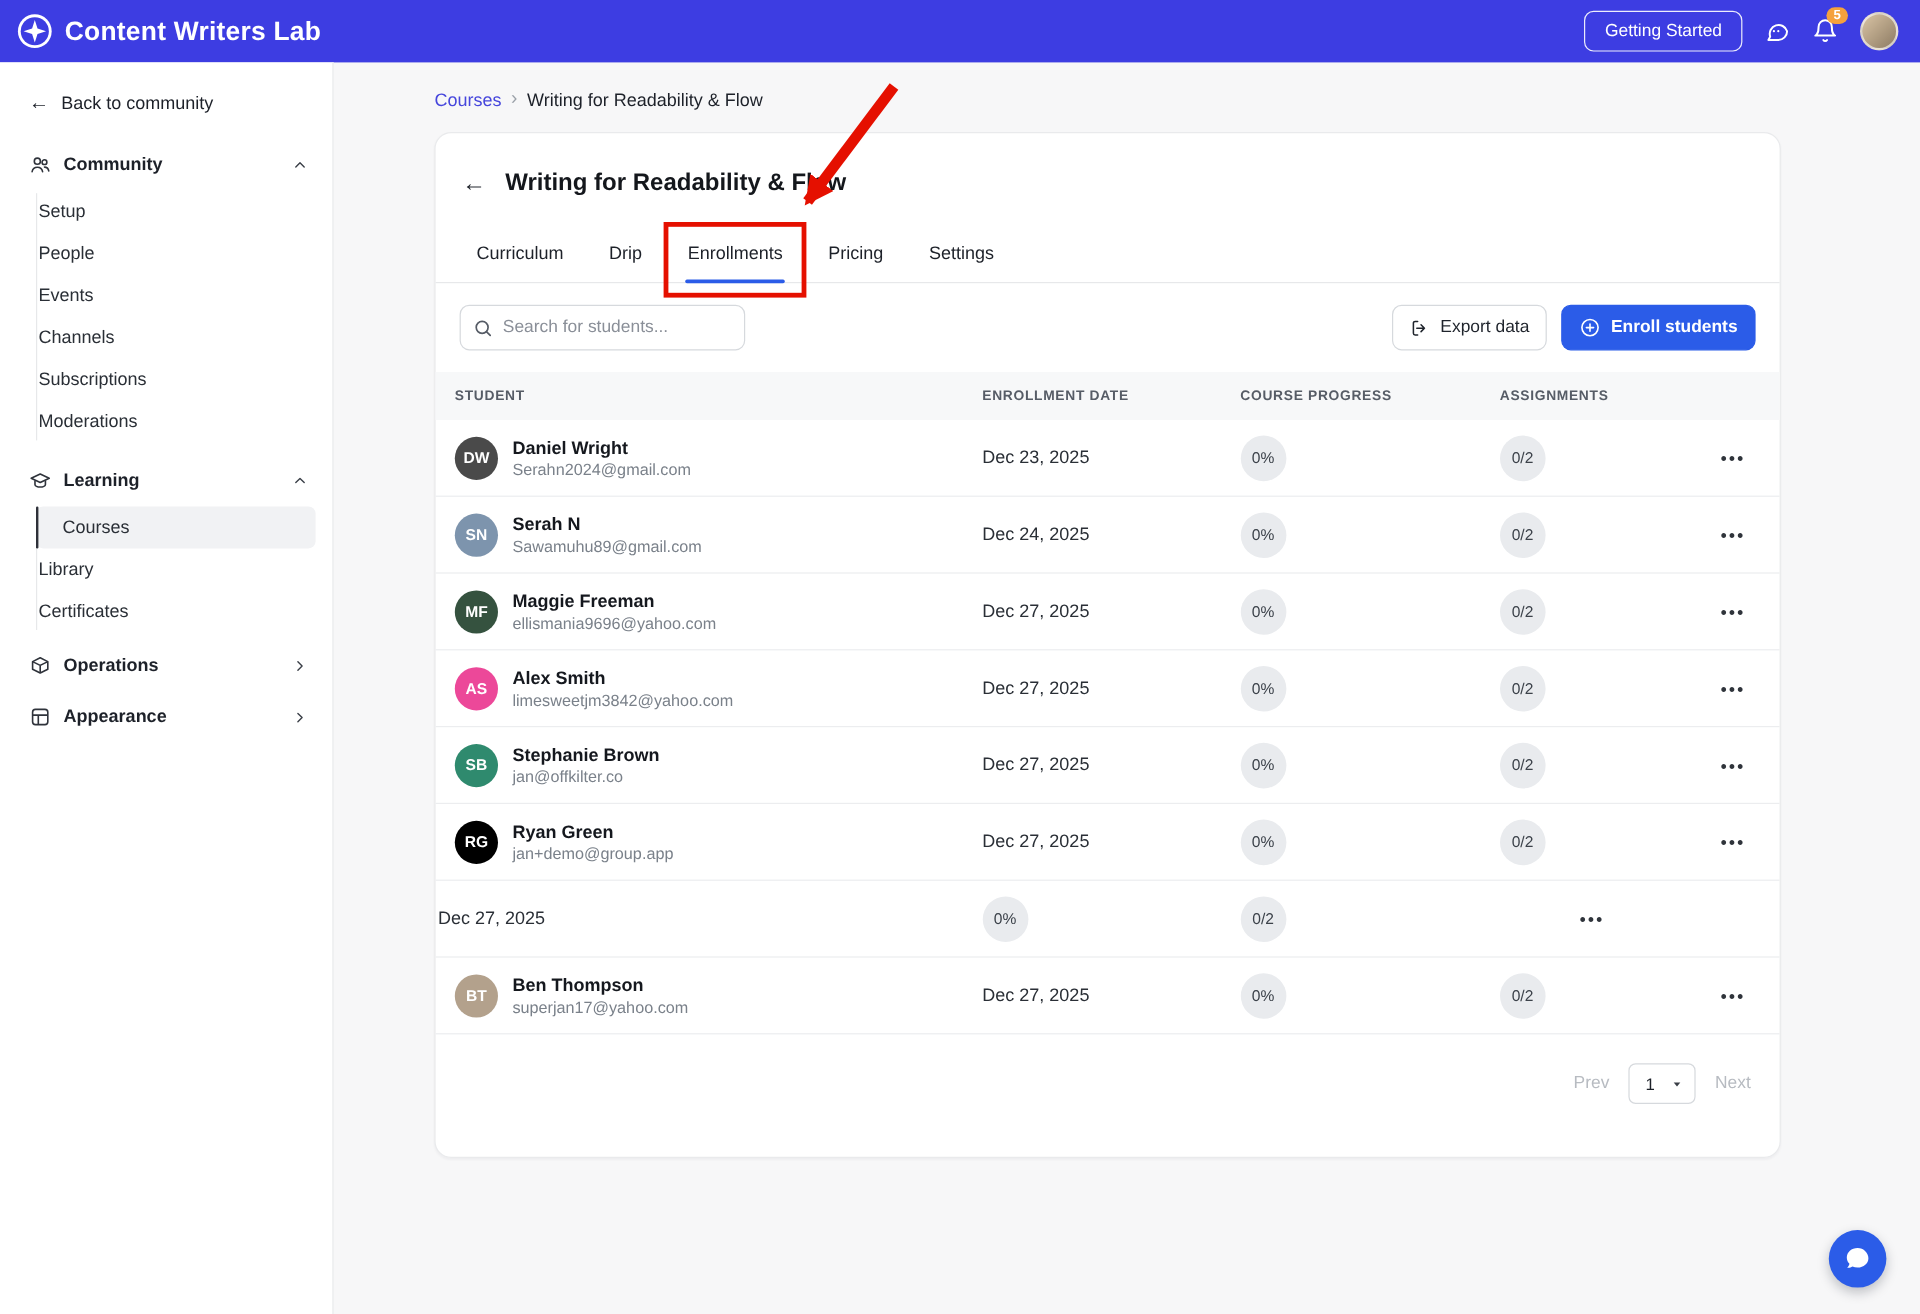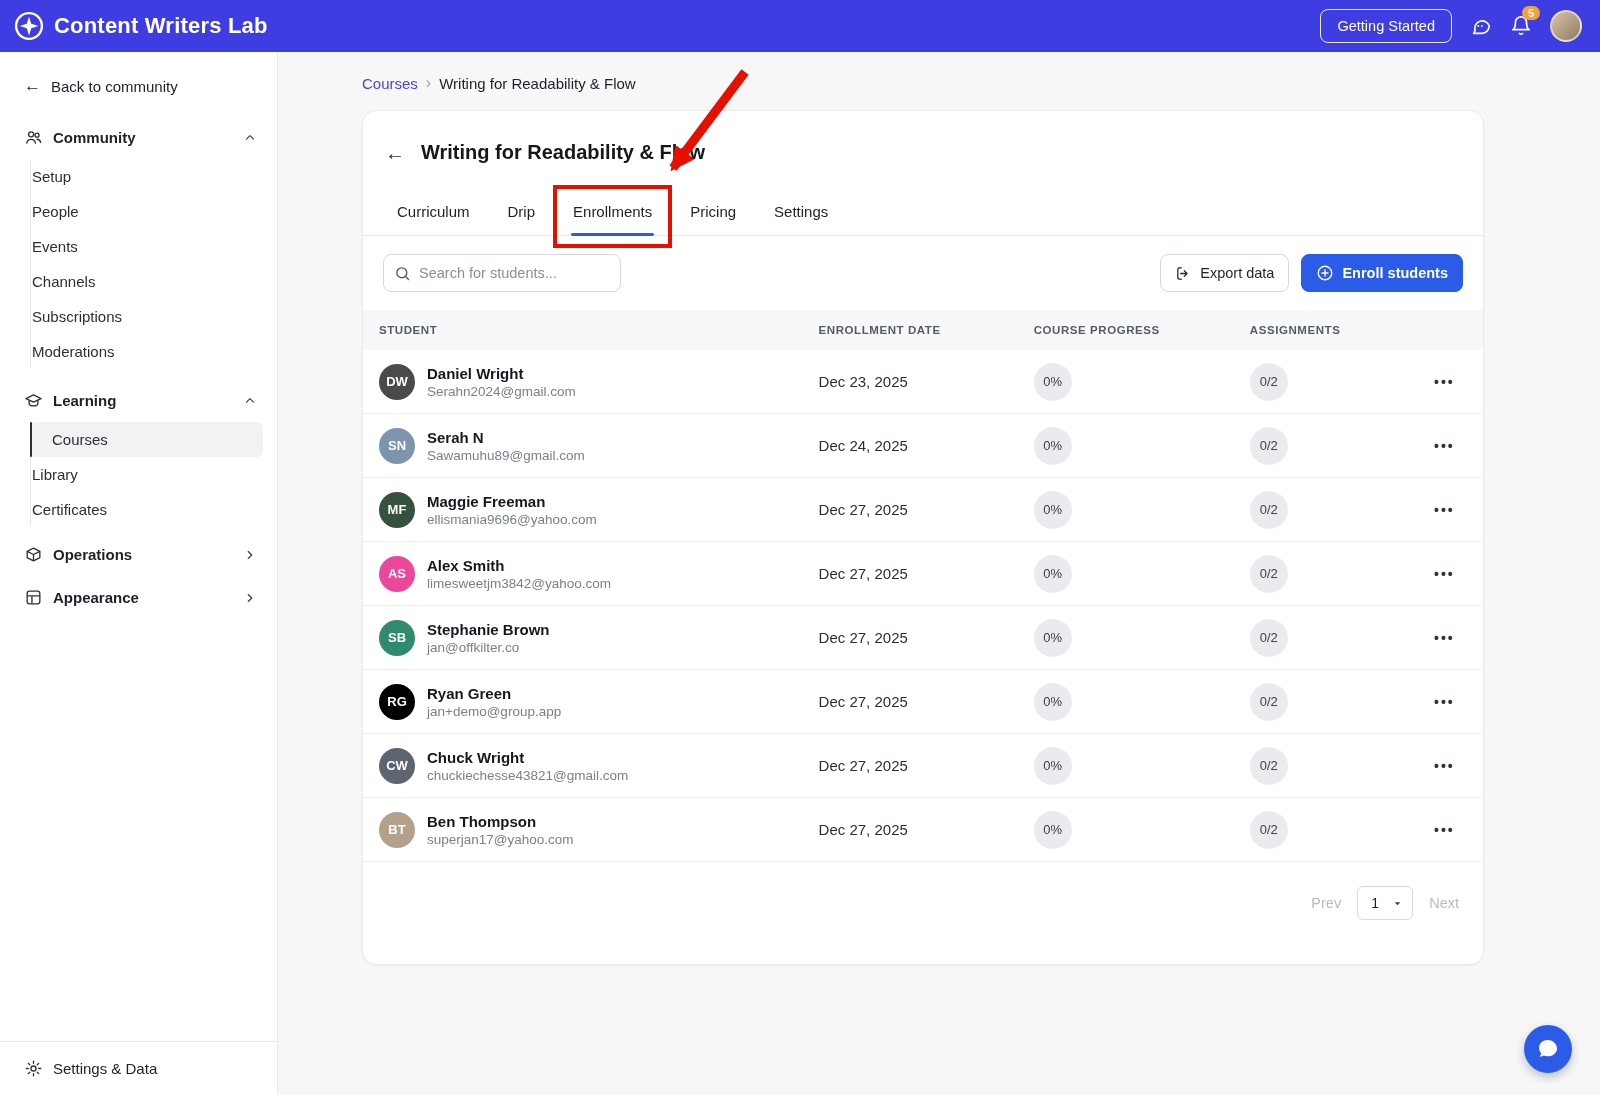--- a/index.html
+++ b/index.html
@@ -290,29 +290,20 @@
           </svg>
       </span>
       <span>Appearance</span>
       <span class="chev">
         <svg width="14" height="14" viewBox="0 0 24 24" fill="none" stroke="#3a3f47" stroke-width="2" stroke-linecap="round" stroke-linejoin="round">
             <path d="M9 6l6 6-6 6"></path>
           </svg>
       </span>
     </div>
 
-    <div class="sidebar-footer">
-      <span style="display:flex;">
-        <svg width="19" height="19" viewBox="0 0 24 24" fill="none" stroke="#2f333b" stroke-width="1.7" stroke-linecap="round">
-            <circle cx="12" cy="12" r="3.2"></circle>
-            <path d="M12 2.8v2.6M12 18.6v2.6M2.8 12h2.6M18.6 12h2.6M5.5 5.5l1.8 1.8M16.7 16.7l1.8 1.8M18.5 5.5l-1.8 1.8M7.3 16.7l-1.8 1.8"></path>
-          </svg>
-      </span>
-      <span>Settings &amp; Data</span>
-    </div>
   </aside>
 
   <main class="main">
     <nav class="breadcrumb">
       <a>Courses</a>
       <span class="crumb-sep">›</span>
       <span class="crumb-current">Writing for Readability &amp; Flow</span>
     </nav>
 
     <section class="card">
@@ -483,29 +474,20 @@
     </div>
     <div class="cell-date">Dec 27, 2025</div>
     <div><span class="pill">0%</span></div>
     <div><span class="pill">0/2</span></div>
     <div class="cell-actions">
                 <span class="dots">•••</span>
               </div>
   </div>
 
   <div class="trow">
-    <div class="cell-student">
-      <span class="avatar-s" style="background: rgb(93, 102, 112);">
-                  <span>CW</span>
-                </span>
-      <div>
-        <div class="s-name">Chuck Wright</div>
-        <div class="s-email">chuckiechesse43821@gmail.com</div>
-      </div>
-    </div>
     <div class="cell-date">Dec 27, 2025</div>
     <div><span class="pill">0%</span></div>
     <div><span class="pill">0/2</span></div>
     <div class="cell-actions">
                 <span class="dots">•••</span>
               </div>
   </div>
 
   <div class="trow">
     <div class="cell-student">

